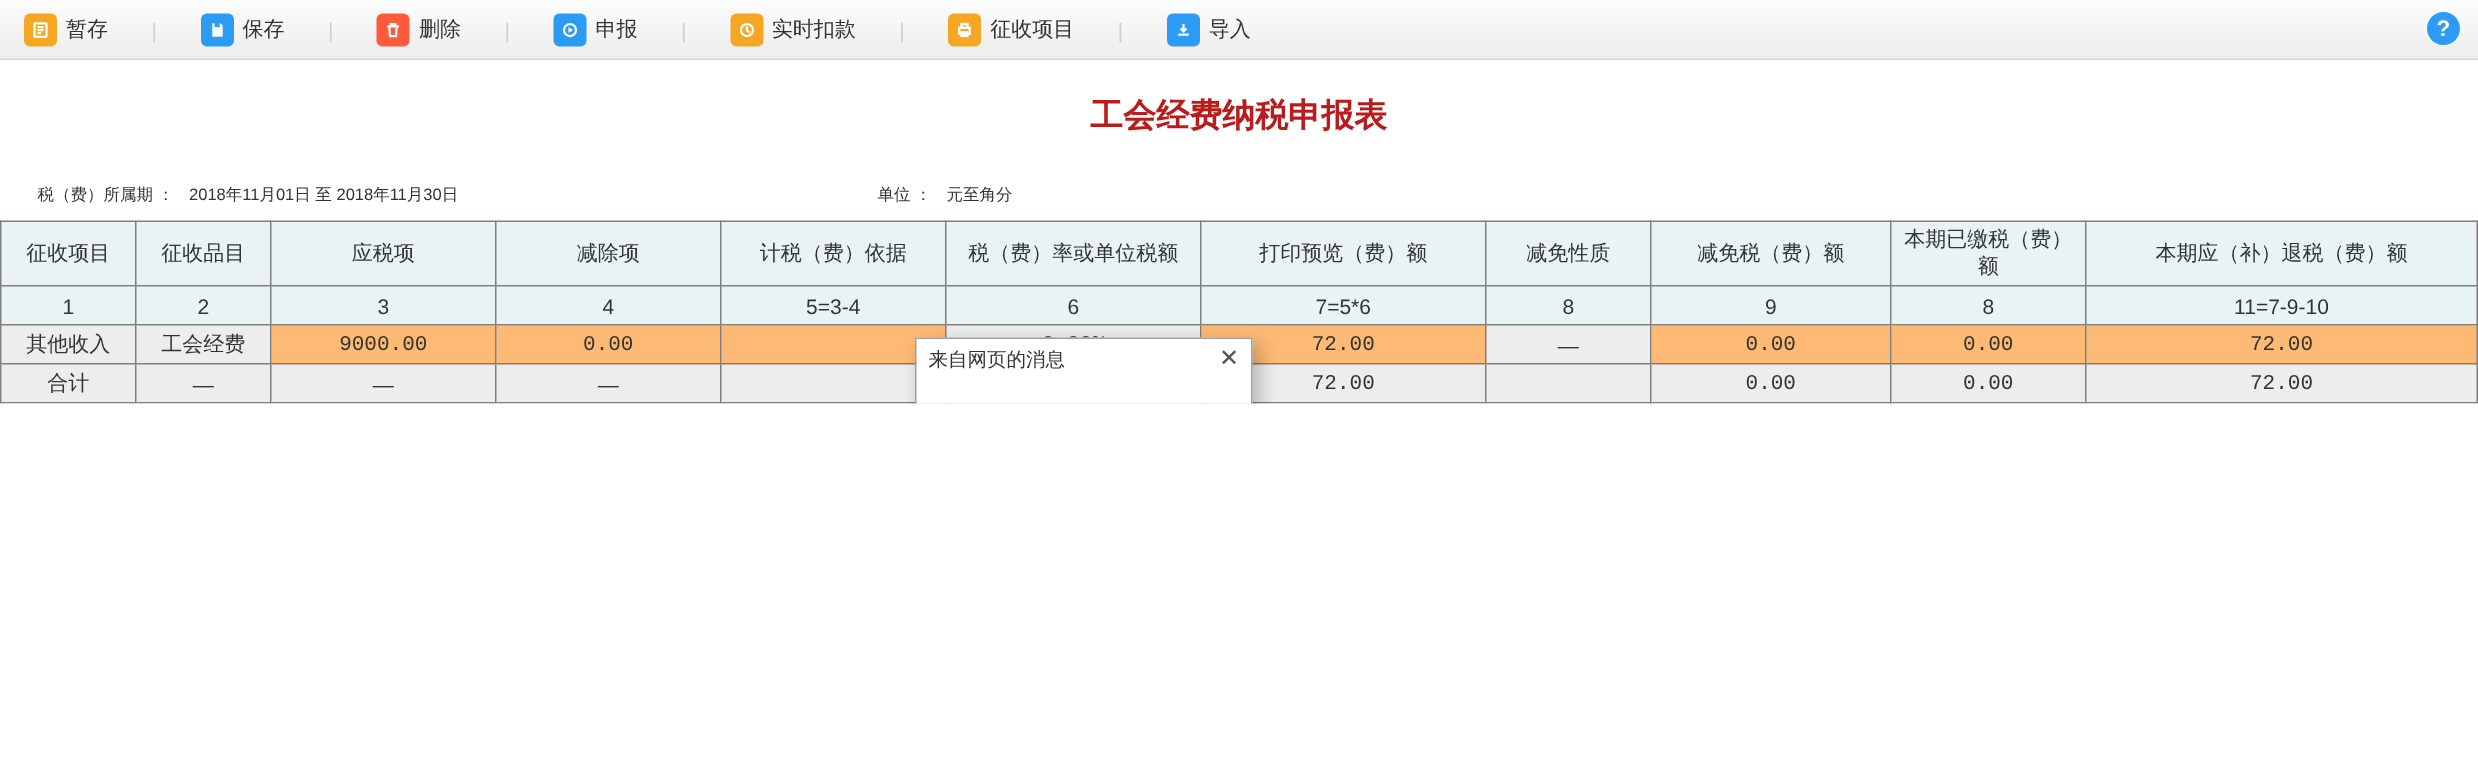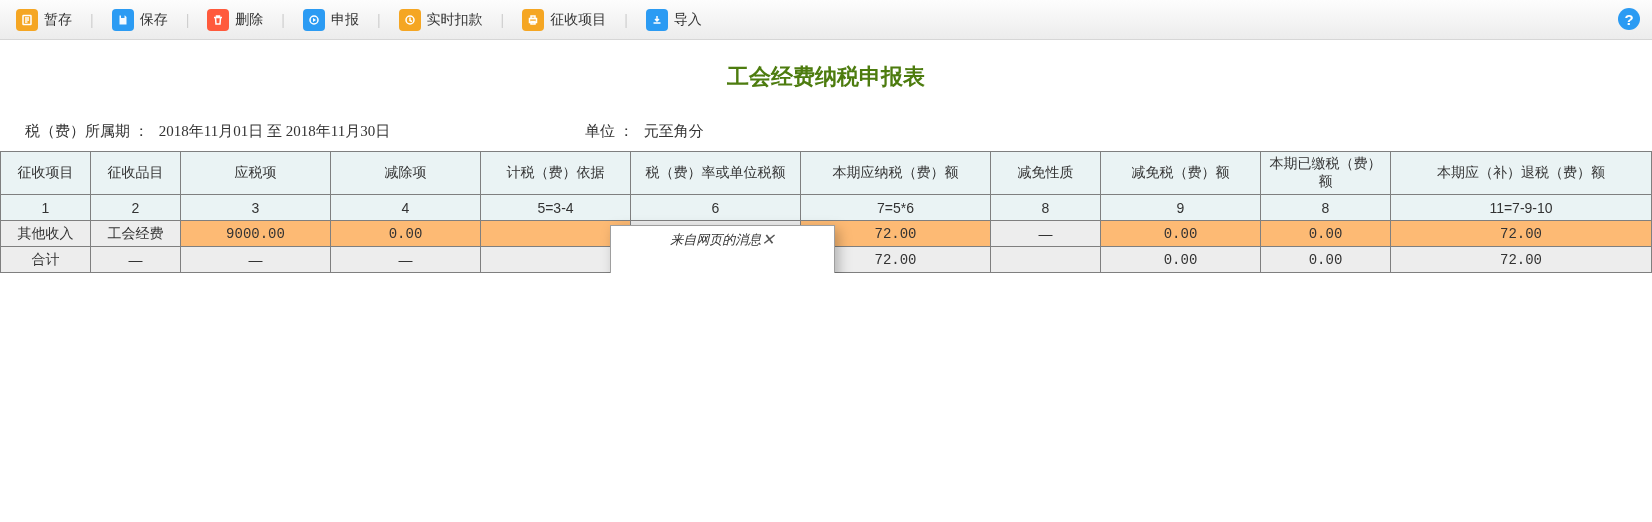--- a/index.html
+++ b/index.html
@@ -12,20 +12,21 @@
       width: 1652px;
     }
     .toolbar {
       background: linear-gradient(#fdfdfd,#ececec);
       border-bottom: 1px solid #d6d6d6;
       height: 40px;
       display: flex;
       align-items: center;
       padding: 0 10px;
       position: relative;
+      gap: 11px;
     }
     .toolbar-item {
       display: inline-flex;
       align-items: center;
       gap: 6px;
       padding: 3px 6px;
       cursor: pointer;
       color: #333;
     }
     .toolbar-sep {
@@ -59,28 +60,27 @@
       font-weight:bold;
       display:flex;align-items:center;justify-content:center;
       cursor:pointer;
       font-size:15px;
     }
     .page-title {
       text-align: center;
       font-size: 22px;
       font-weight: bold;
       margin: 22px 0 30px;
-      color:#4d7c0f;
+      color:#b91c1c;
     }
     .meta-block { padding: 0 25px; }
     .meta-row {
       display: flex;
       margin-bottom: 10px;
-      font-size: 15px;
-      font-family: Liberation Serif, serif;
+      font-size: 11px;
     }
     .meta-row > div { display:flex; gap:10px; }
     .c1 { flex: 0 0 560px; }
     .c2 { flex: 0 0 540px; }
     .c3 { flex: 1; }
 
     table.data {
       border-collapse: collapse;
       width: 100%;
       margin-top: 0;
@@ -113,25 +113,24 @@
       width: 225px;
       background: #fff;
       border: 1px solid #9e9e9e;
       box-shadow: 4px 4px 12px rgba(0,0,0,.25);
       z-index: 100;
     }
     .dialog-header {
       height: 28px;
       display: flex;
       align-items: center;
-      justify-content: center;
+      justify-content: space-between;
       padding: 0 8px;
       font-size: 13px;
       color:#333;
-      font-style:italic;
     }
     .dialog-close {
       cursor:pointer;
       font-size:16px;
       color:#555;
       line-height:1;
     }
     .dialog-body {
       display:flex;
       align-items:center;
@@ -276,21 +275,21 @@
       <col>
   </colgroup>
   <tbody>
       <tr>
     <th>征收项目</th>
     <th>征收品目</th>
     <th>应税项</th>
     <th>减除项</th>
     <th>计税（费）依据</th>
     <th>税（费）率或单位税额</th>
-    <th>本期应纳税（费）额</th>
+    <th>打印预览（费）额</th>
     <th>减免性质</th>
     <th>减免税（费）额</th>
     <th>本期已缴税（费）额</th>
     <th>本期应（补）退税（费）额</th>
   </tr>
   <tr class="formula">
     <td>1</td>
     <td>2</td>
     <td>3</td>
     <td>4</td>

